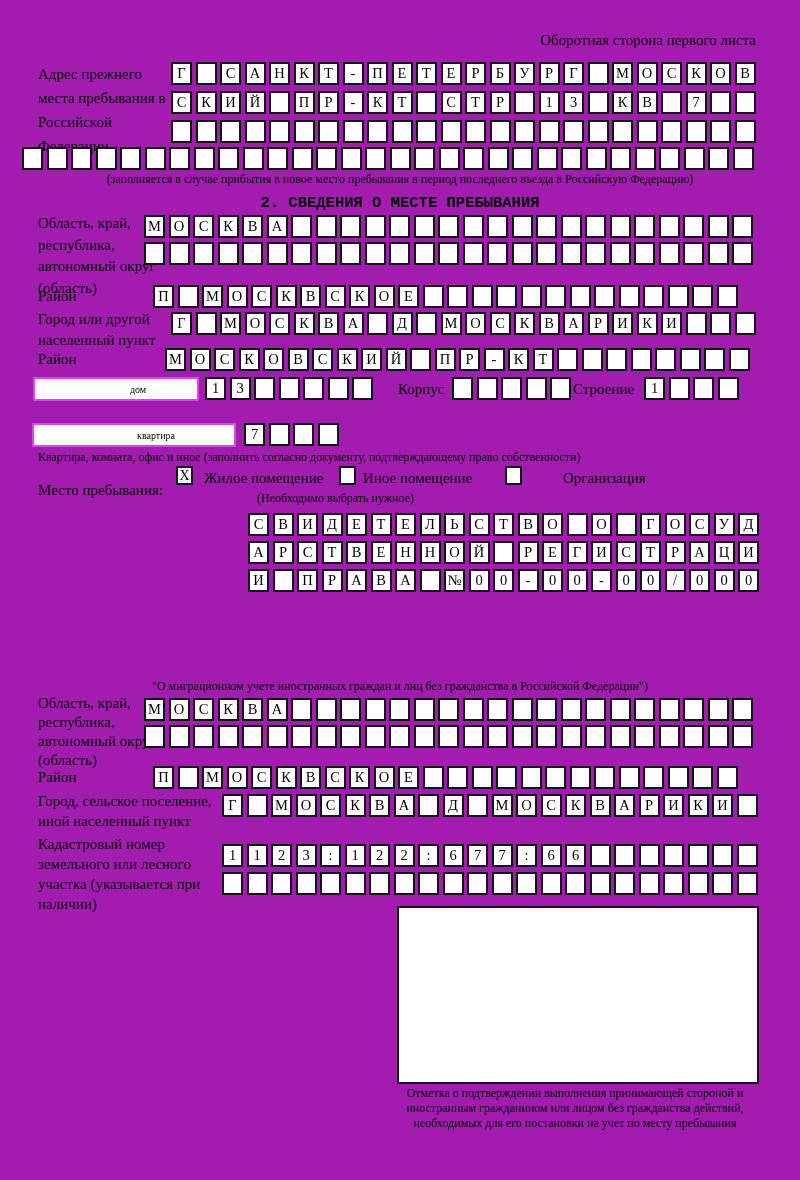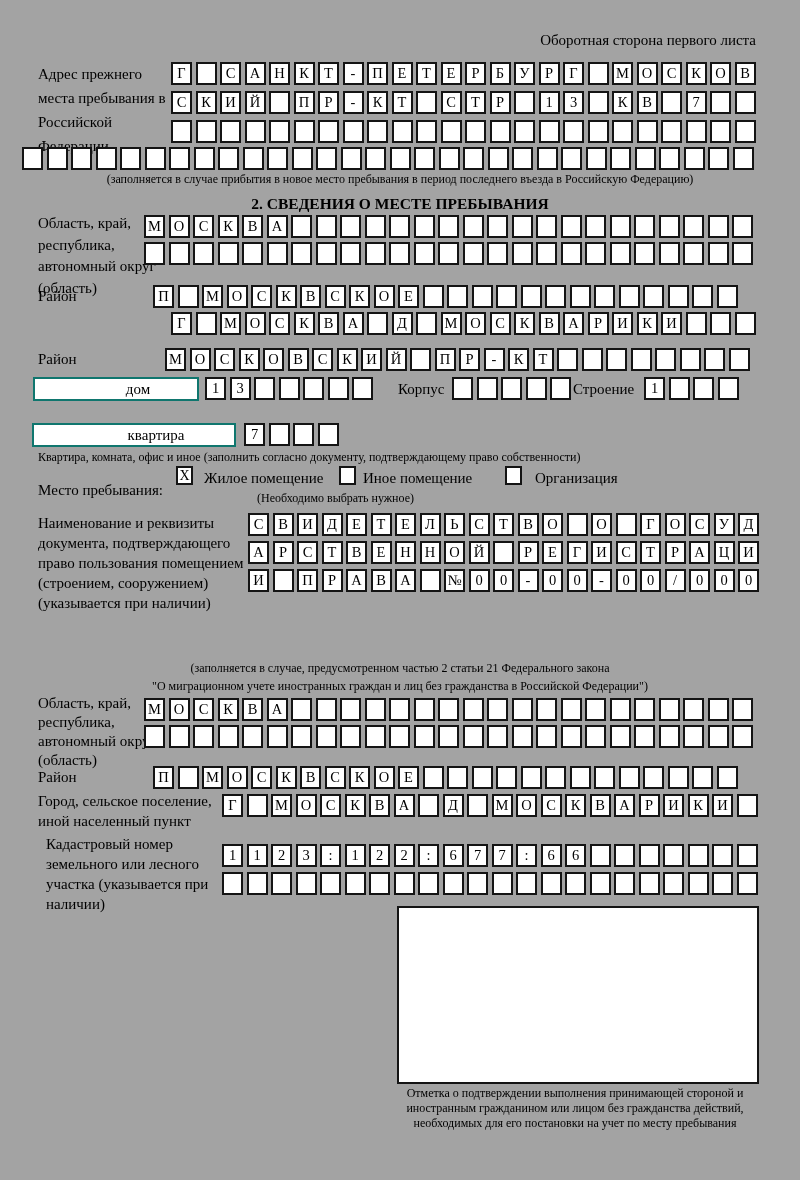--- a/index.html
+++ b/index.html
@@ -1,28 +1,28 @@
 <!DOCTYPE html>
 <html><head>
 <meta charset="utf-8">
 <style>
   html,body{margin:0;padding:0;background:#fff;}
-  #page{position:relative;width:800px;height:1180px;background:#a3a3a3;
+  #page{position:relative;width:800px;height:1180px;background:#a21caf;
         font-family:"Liberation Serif","DejaVu Serif",serif;color:#000;overflow:hidden;}
   .abs{position:absolute;}
   .lbl{font-size:15px;line-height:21px;color:#000;}
   .note{font-size:12px;color:#000;}
   .center{left:0;width:800px;text-align:center;}
-  .bold{font-weight:bold;}
+  .bold{font-weight:bold;font-family:Liberation Mono, monospace;}
   .row{position:absolute;display:flex;gap:3.5px;}
   .cell{width:21px;height:23px;box-sizing:border-box;border:2px solid #141414;
         display:flex;align-items:center;justify-content:center;
         font-size:14.5px;line-height:1;background:#fff;flex:0 0 auto;}
-  .wbox{position:absolute;box-sizing:border-box;border:2px solid #0f766e;
-        display:flex;align-items:center;justify-content:center;font-size:15px;background:#fff;padding-left:44px;}
+  .wbox{position:absolute;box-sizing:border-box;border:2px solid #d946ef;
+        display:flex;align-items:center;justify-content:center;font-size:10px;background:#fff;padding-left:44px;}
   .chk{position:absolute;width:17px;height:19px;box-sizing:border-box;border:2px solid #141414;
        display:flex;align-items:center;justify-content:center;font-size:14px;background:#fff;}
   .stamp{position:absolute;border:2px solid #141414;background:#fff;}
 </style>
 </head>
 <body>
 
 <div id="page">
 
   <div class="abs lbl" style="top:30px;right:44px;">Оборотная сторона первого листа</div>
@@ -219,20 +219,21 @@
       <div class="cell"></div>
       <div class="cell"></div>
       <div class="cell"></div>
       <div class="cell"></div>
       <div class="cell"></div>
       <div class="cell"></div>
       <div class="cell"></div>
       <div class="cell"></div>
     </div>
 
+  <div class="abs lbl" style="left:38px;top:309px;width:152px;line-height:20.5px;">Город или другой населенный пункт</div>
   <div class="row" style="left:171px;top:312px;">
       <div class="cell">Г</div>
       <div class="cell"></div>
       <div class="cell">М</div>
       <div class="cell">О</div>
       <div class="cell">С</div>
       <div class="cell">К</div>
       <div class="cell">В</div>
       <div class="cell">А</div>
       <div class="cell"></div>
@@ -315,24 +316,23 @@
       <div class="cell"></div>
     </div>
   <div class="abs note" style="left:38px;top:450px;">Квартира, комната, офис и иное (заполнить согласно документу, подтверждающему право собственности)</div>
 
   <div class="abs lbl" style="left:38px;top:468px;margin-top:12px;">Место пребывания:</div>
   <div class="chk" style="left:176px;top:466px;">X</div>
   <div class="abs lbl" style="left:204px;top:468px;">Жилое помещение</div>
   <div class="chk" style="left:339px;top:466px;"></div>
   <div class="abs lbl" style="left:363px;top:468px;">Иное помещение</div>
   <div class="chk" style="left:505px;top:466px;"></div>
-  <div class="abs lbl" style="left:535px;top:468px;">Организация</div>
+  <div class="abs lbl" style="left:563px;top:468px;">Организация</div>
   <div class="abs note" style="left:228px;top:491px;width:215px;text-align:center;">(Необходимо выбрать нужное)</div>
 
-  <div class="abs lbl" style="left:38px;top:513px;width:214px;line-height:20px;">Наименование и реквизиты документа, подтверждающего право пользования помещением (строением, сооружением) (указывается при наличии)</div>
   <div class="row" style="left:248px;top:513px;">
       <div class="cell">С</div>
       <div class="cell">В</div>
       <div class="cell">И</div>
       <div class="cell">Д</div>
       <div class="cell">Е</div>
       <div class="cell">Т</div>
       <div class="cell">Е</div>
       <div class="cell">Л</div>
       <div class="cell">Ь</div>
@@ -389,21 +389,20 @@
       <div class="cell">0</div>
       <div class="cell">-</div>
       <div class="cell">0</div>
       <div class="cell">0</div>
       <div class="cell">/</div>
       <div class="cell">0</div>
       <div class="cell">0</div>
       <div class="cell">0</div>
     </div>
 
-  <div class="abs note center" style="top:661px;">(заполняется в случае, предусмотренном частью 2 статьи 21 Федерального закона</div>
   <div class="abs note center" style="top:679px;">"О миграционном учете иностранных граждан и лиц без гражданства в Российской Федерации")</div>
 
   <div class="abs lbl" style="left:38px;top:694px;width:158px;line-height:19px;">Область, край, республика, автономный округ (область)</div>
   <div class="row" style="left:144px;top:698px;">
       <div class="cell">М</div>
       <div class="cell">О</div>
       <div class="cell">С</div>
       <div class="cell">К</div>
       <div class="cell">В</div>
       <div class="cell">А</div>
@@ -502,21 +501,21 @@
       <div class="cell">К</div>
       <div class="cell">В</div>
       <div class="cell">А</div>
       <div class="cell">Р</div>
       <div class="cell">И</div>
       <div class="cell">К</div>
       <div class="cell">И</div>
       <div class="cell"></div>
     </div>
 
-  <div class="abs lbl" style="left:46px;top:834px;width:192px;line-height:20px;">Кадастровый номер земельного или лесного участка (указывается при наличии)</div>
+  <div class="abs lbl" style="left:38px;top:834px;width:192px;line-height:20px;">Кадастровый номер земельного или лесного участка (указывается при наличии)</div>
   <div class="row" style="left:222px;top:844px;">
       <div class="cell">1</div>
       <div class="cell">1</div>
       <div class="cell">2</div>
       <div class="cell">3</div>
       <div class="cell">:</div>
       <div class="cell">1</div>
       <div class="cell">2</div>
       <div class="cell">2</div>
       <div class="cell">:</div>

